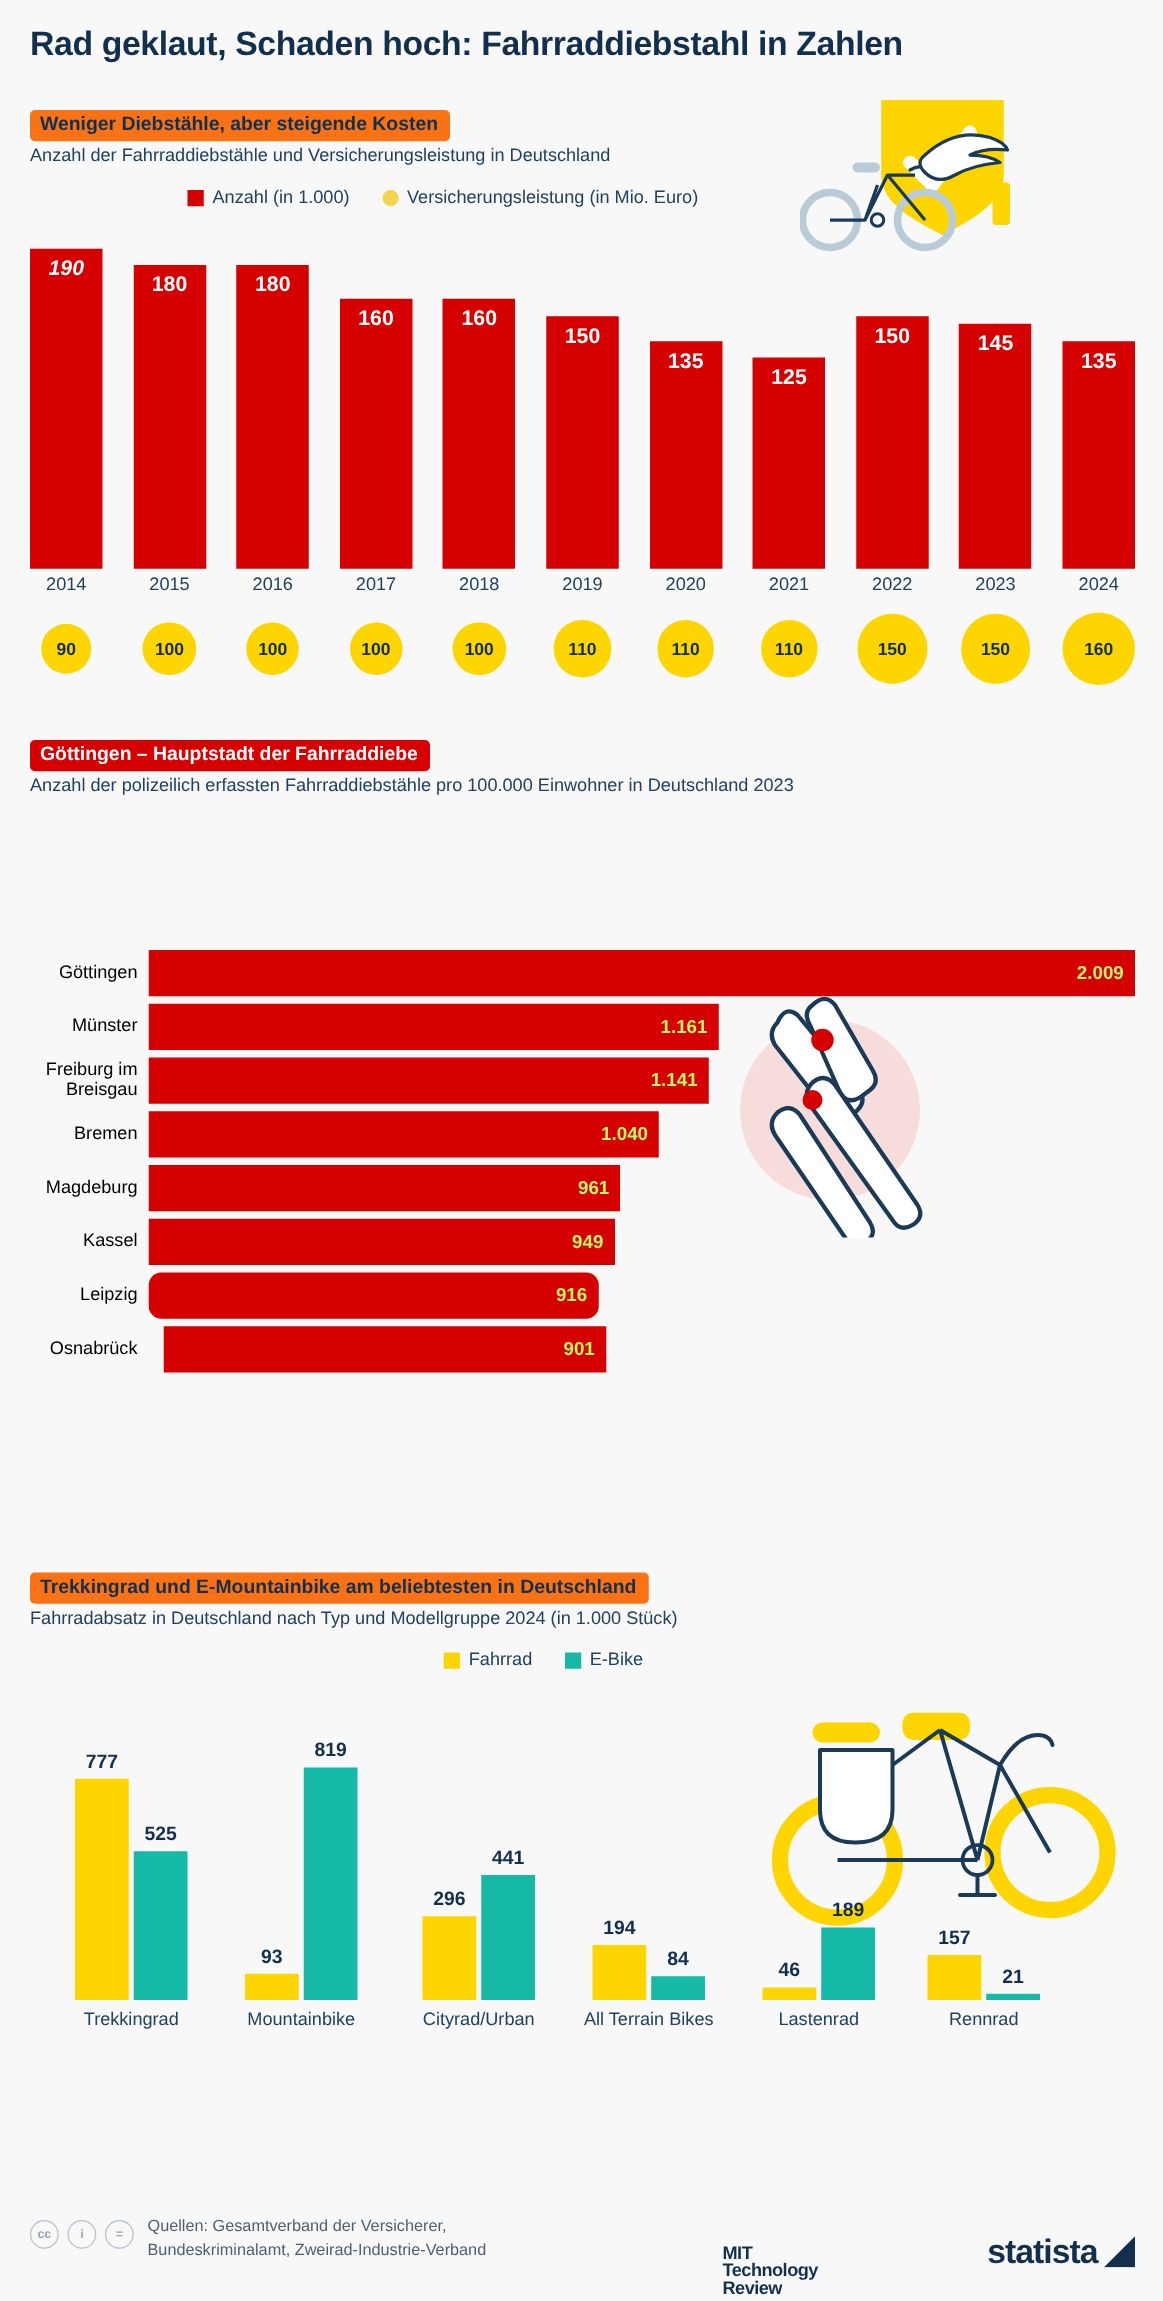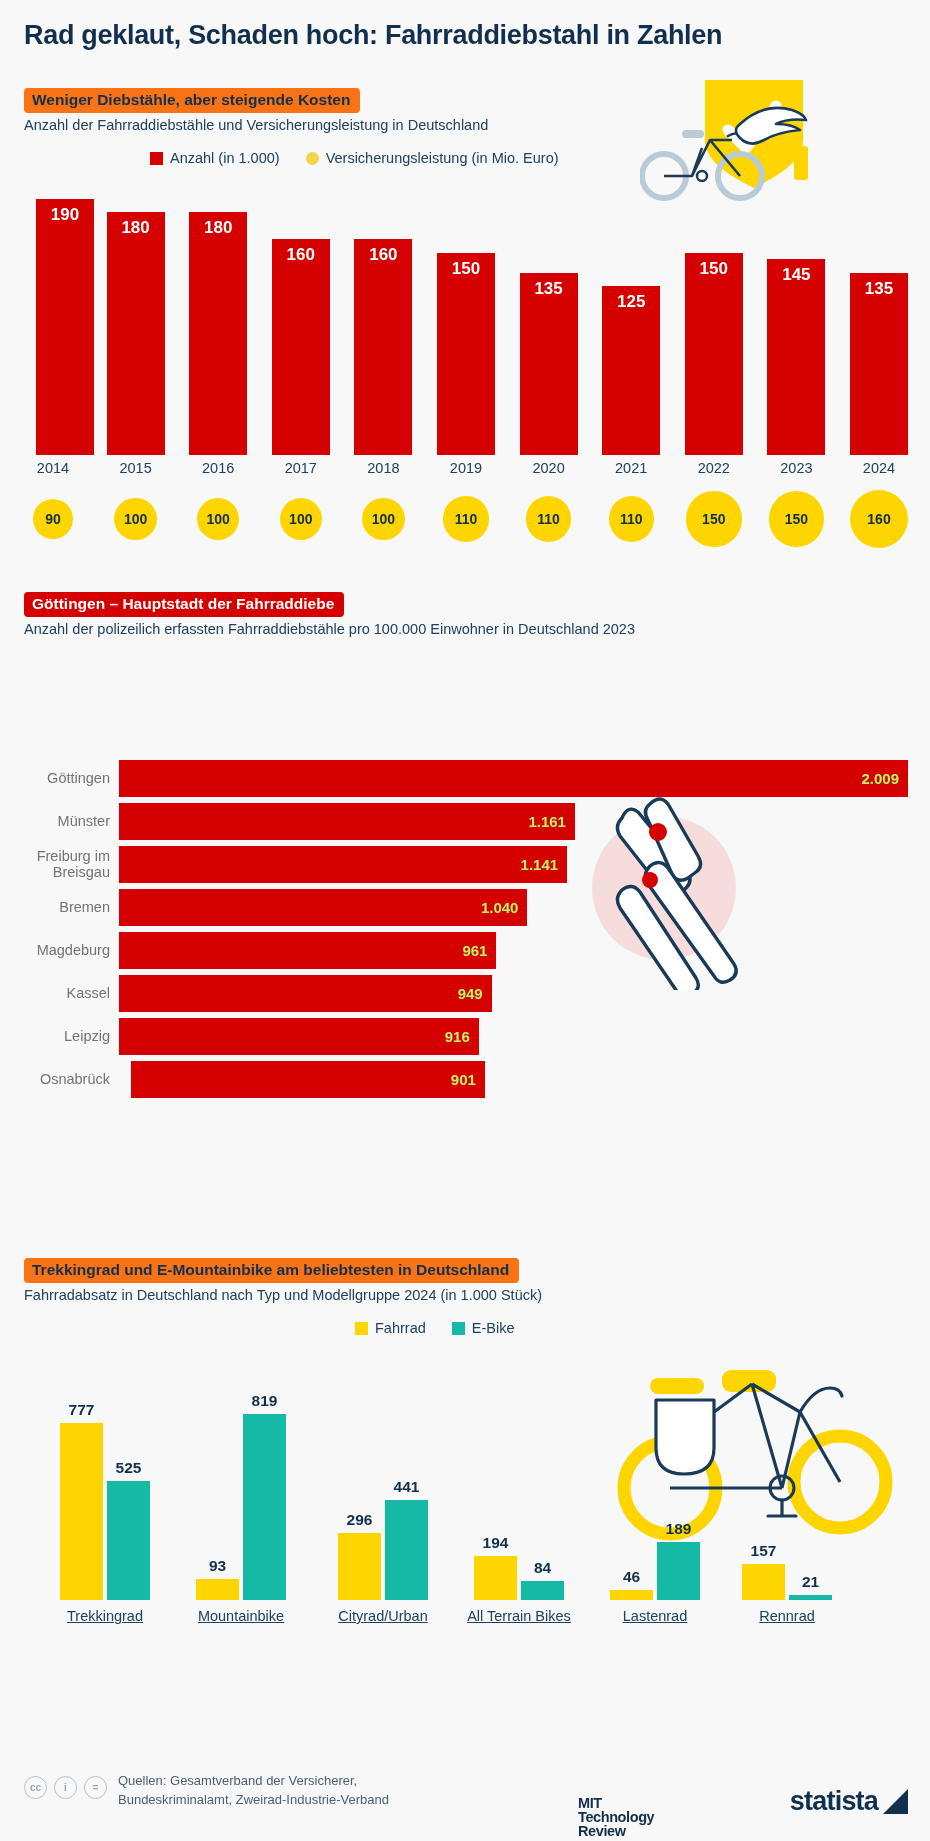--- a/index.html
+++ b/index.html
@@ -67,42 +67,42 @@
   .c1-circle {
     position: absolute; background: #ffd500; border-radius: 50%;
     display: flex; align-items: center; justify-content: center;
     font-size: 14px; font-weight: bold; color: #12304d;
   }
 
   
   #chart2 { position: absolute; left: 24px; top: 760px; width: 884px; }
   .c2-row { position: relative; height: 37px; margin-bottom: 6px; display: flex; align-items: center; }
   .c2-label {
-    width: 95px; text-align: right; font-size: 14.5px; color: #737373;
+    width: 95px; text-align: right; font-size: 14.5px; color: #000000;
     line-height: 1.05; padding-right: 9px; flex: none;
   }
   .c2-barwrap { position: relative; flex: 1; height: 37px; }
   .c2-bar {
     position: absolute; left: 0; top: 0; height: 37px; background: #d50000;
     display: flex; align-items: center; justify-content: flex-end;
   }
   .c2-val { color: #bef264; font-weight: bold; font-size: 15px; padding-right: 9px; }
 
   
   #chart3 { position: absolute; left: 24px; top: 1400px; width: 884px; height: 200px; }
   .c3-bars { position: absolute; bottom: 0; left: 0; display: flex; align-items: flex-end; gap: 4px; height: 200px; }
   .c3-bar { position: relative; width: 43px; }
   .c3-bar.fahrrad { background: #ffd500; }
   .c3-bar.ebike { background: #16b8a6; }
   .c3-bar .c3-val {
     position: absolute; top: -22px; left: 0; width: 100%;
     text-align: center; font-size: 15.5px; font-weight: bold; color: #12304d;
   }
   #chart3-cats { position: absolute; left: 24px; top: 1608px; width: 884px; height: 22px; }
-  .c3-cat { position: absolute; text-align: center; font-size: 14.5px; color: #20415f; white-space: nowrap; text-decoration: underline; }
+  .c3-cat { position: absolute; text-align: center; font-size: 14.5px; color: #20415f; white-space: nowrap; }
 
   
   .footer { position: absolute; left: 24px; top: 1768px; width: 884px; height: 60px; }
   .cc-icons { position: absolute; left: 0; top: 8px; display: flex; gap: 7px; }
   .cc { width: 23px; height: 23px; border-radius: 50%; border: 1.6px solid #b6bfc9;
         display: flex; align-items: center; justify-content: center;
         font-size: 10px; color: #9aa6b2; font-weight: bold; }
   .sources { position: absolute; left: 94px; top: 4px; font-size: 13px; color: #4d6073; line-height: 1.45; }
   .mit { position: absolute; left: 554px; top: 0px; font-size: 14.5px; font-weight: bold;
          color: #12304d; line-height: 0.97; letter-spacing: -0.4px; margin-top: 28px; }
@@ -142,21 +142,21 @@
     <circle cx="24" cy="98" r="22" fill="none" stroke="#b9cbd6" stroke-width="6"></circle>
     <circle cx="100" cy="98" r="22" fill="none" stroke="#b9cbd6" stroke-width="6"></circle>
     <path d="M24 98 L52 98 L70 62 L92 62 M52 98 L70 62 M70 62 L100 98 M52 98 L62 70" fill="none" stroke="#1b3a57" stroke-width="2.6" stroke-linejoin="round"></path>
     <rect x="42" y="52" width="22" height="8" rx="4" fill="#b9cbd6"></rect>
     <path d="M88 58 q10 -6 14 2" fill="none" stroke="#1b3a57" stroke-width="2.6" stroke-linecap="round"></path>
     <circle cx="62" cy="98" r="5" fill="none" stroke="#1b3a57" stroke-width="2.4"></circle>
     <path d="M100 46 q24 -22 52 -14 q12 4 14 10 q-18 -2 -30 4 q16 0 24 6 q-22 2 -36 10 q-14 8 -24 -2 q-8 -8 0 -14 Z" fill="#ffffff" stroke="#1b3a57" stroke-width="2.6" stroke-linejoin="round"></path>
   </svg>
 
   <div id="chart1">
-      <div class="c1-col" style="left: 12px; height: 256.5px;">
+      <div class="c1-col" style="left: 0px; height: 256.5px; font-style: italic;">
         <div class="c1-val">190</div>
       </div>
       <div class="c1-col" style="left: 82.6px; height: 243px;">
         <div class="c1-val">180</div>
       </div>
       <div class="c1-col" style="left: 165.2px; height: 243px;">
         <div class="c1-val">180</div>
       </div>
       <div class="c1-col" style="left: 247.8px; height: 216px;">
         <div class="c1-val">160</div>
@@ -270,21 +270,21 @@
         <div class="c2-label">Kassel</div>
         <div class="c2-barwrap">
           <div class="c2-bar" style="width: 372.703px;">
             <span class="c2-val">949</span>
           </div>
         </div>
       </div>
       <div class="c2-row">
         <div class="c2-label">Leipzig</div>
         <div class="c2-barwrap">
-          <div class="c2-bar" style="width: 359.743px;">
+          <div class="c2-bar" style="width: 359.743px; border-radius: 10px;">
             <span class="c2-val">916</span>
           </div>
         </div>
       </div>
       <div class="c2-row">
         <div class="c2-label">Osnabrück</div>
         <div class="c2-barwrap">
           <div class="c2-bar" style="width: 353.852px; margin-left: 12px;">
             <span class="c2-val">901</span>
           </div>

